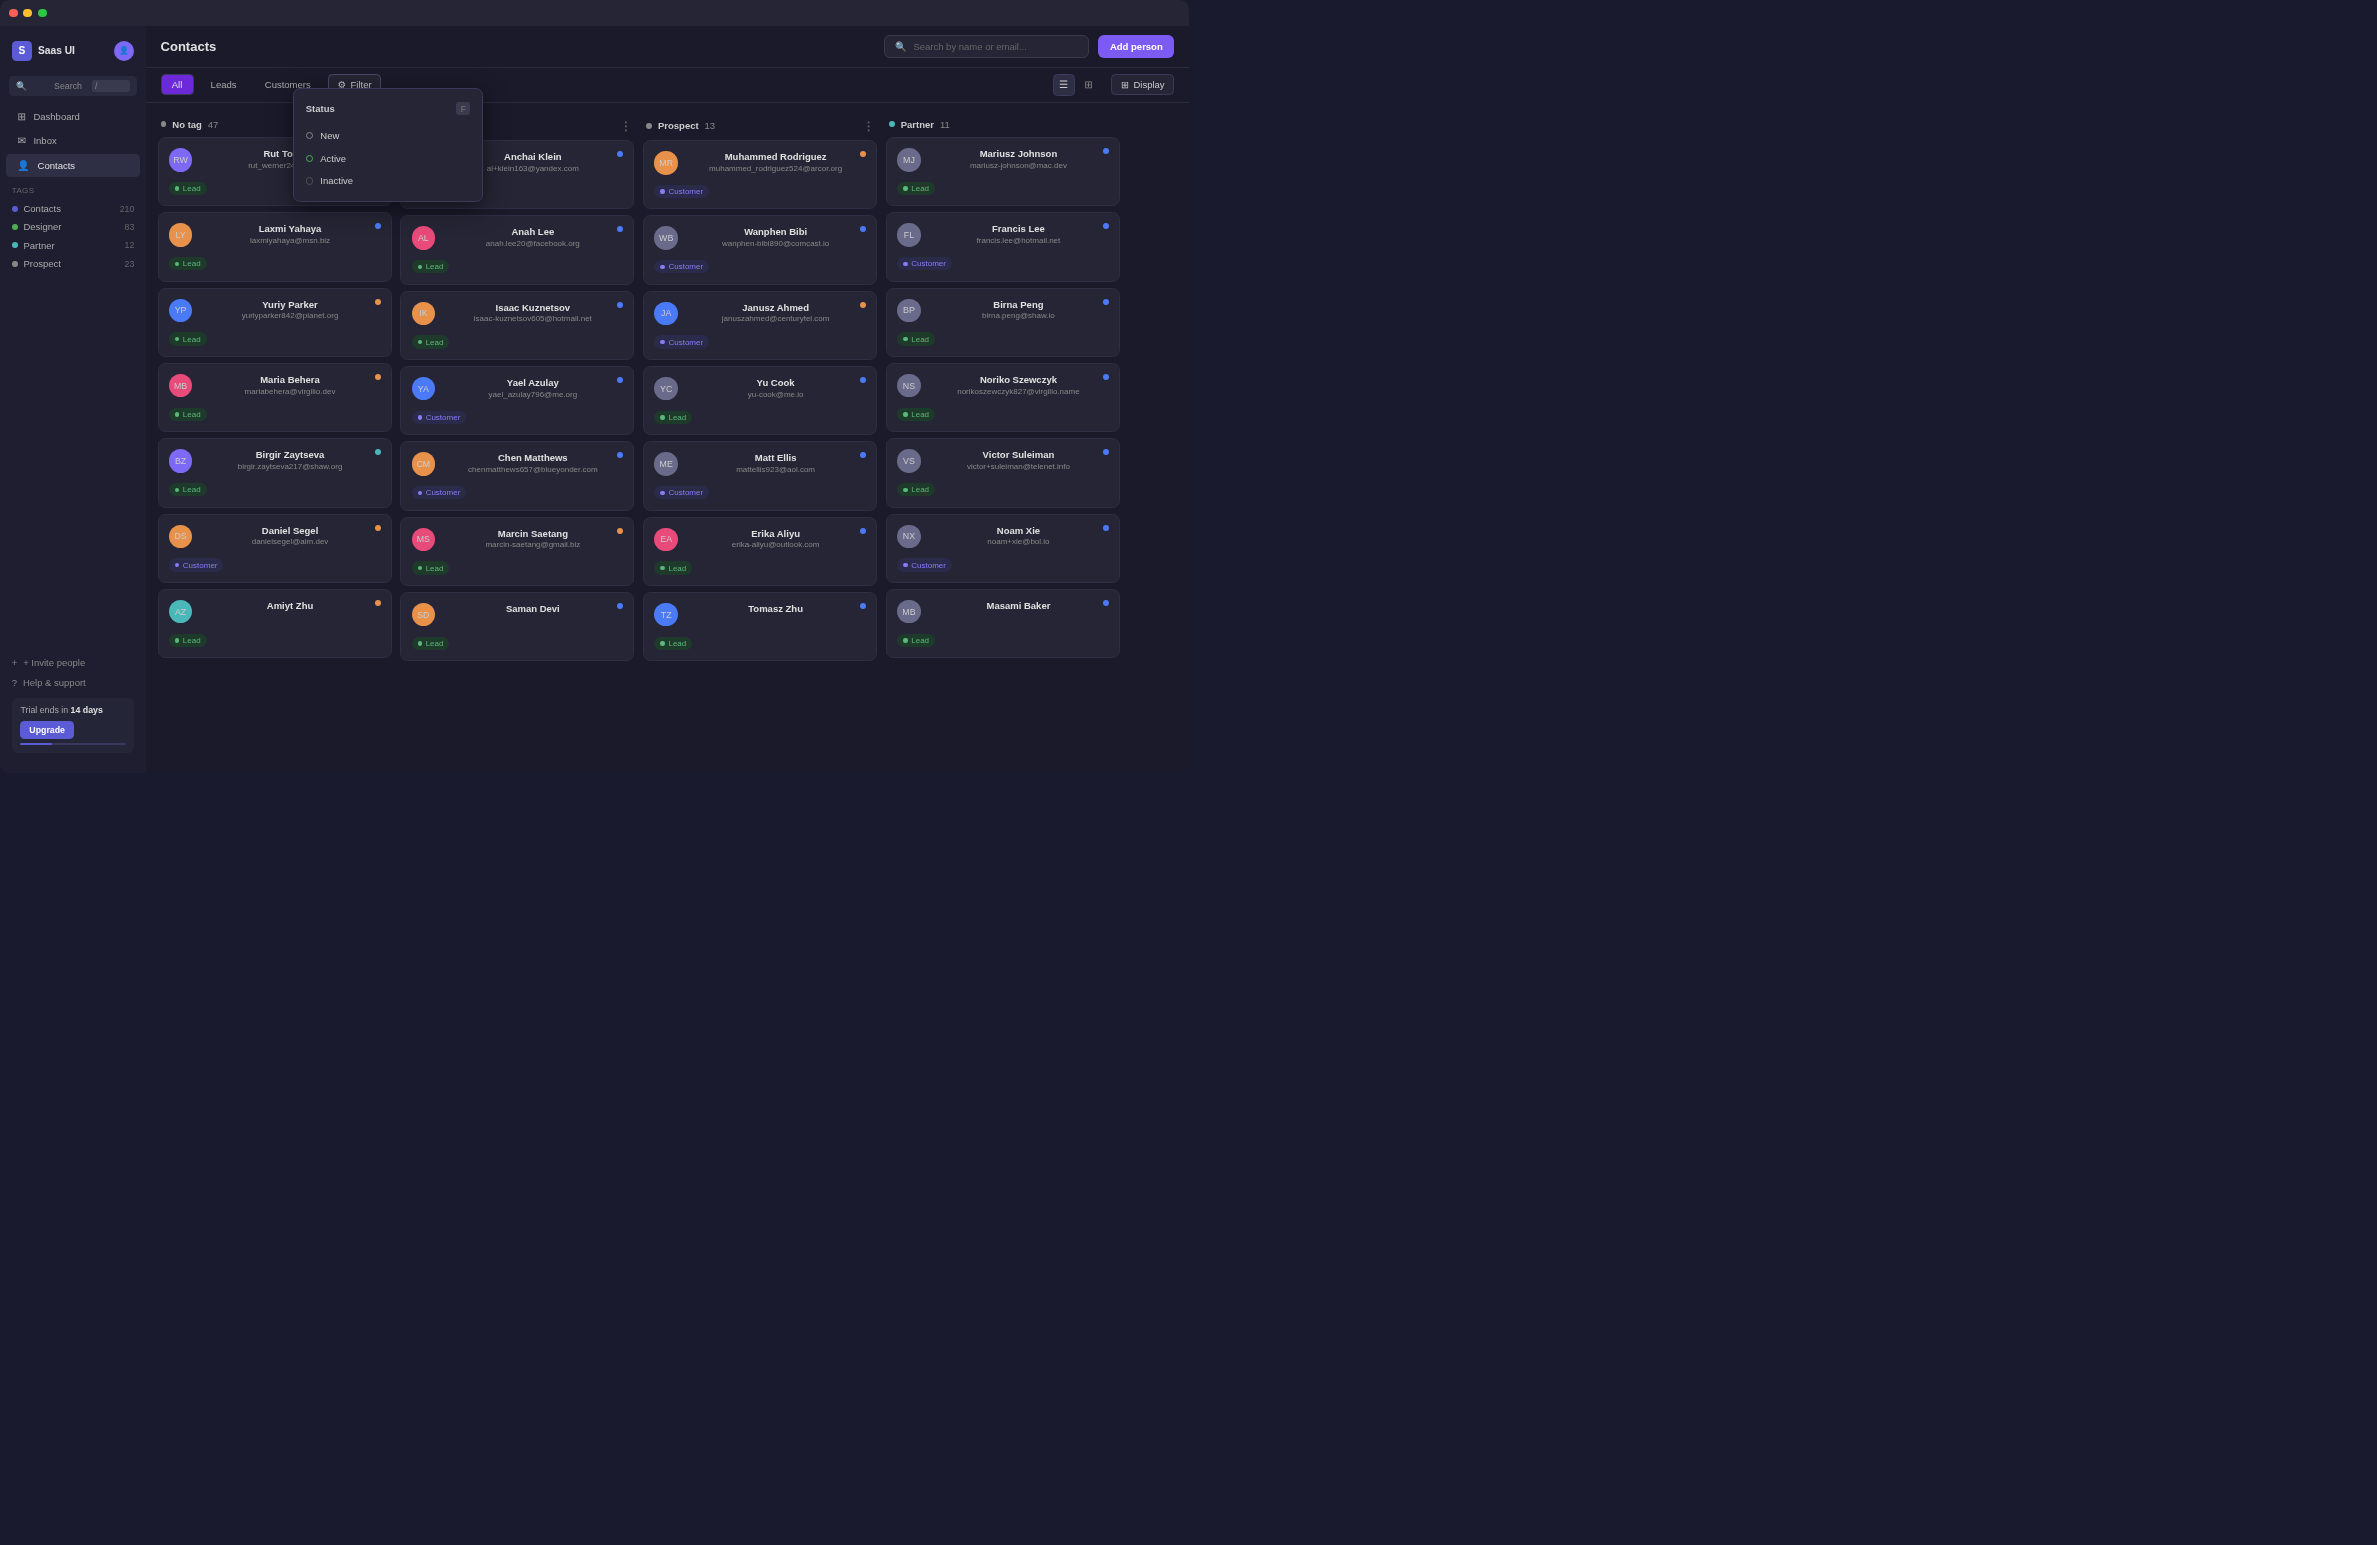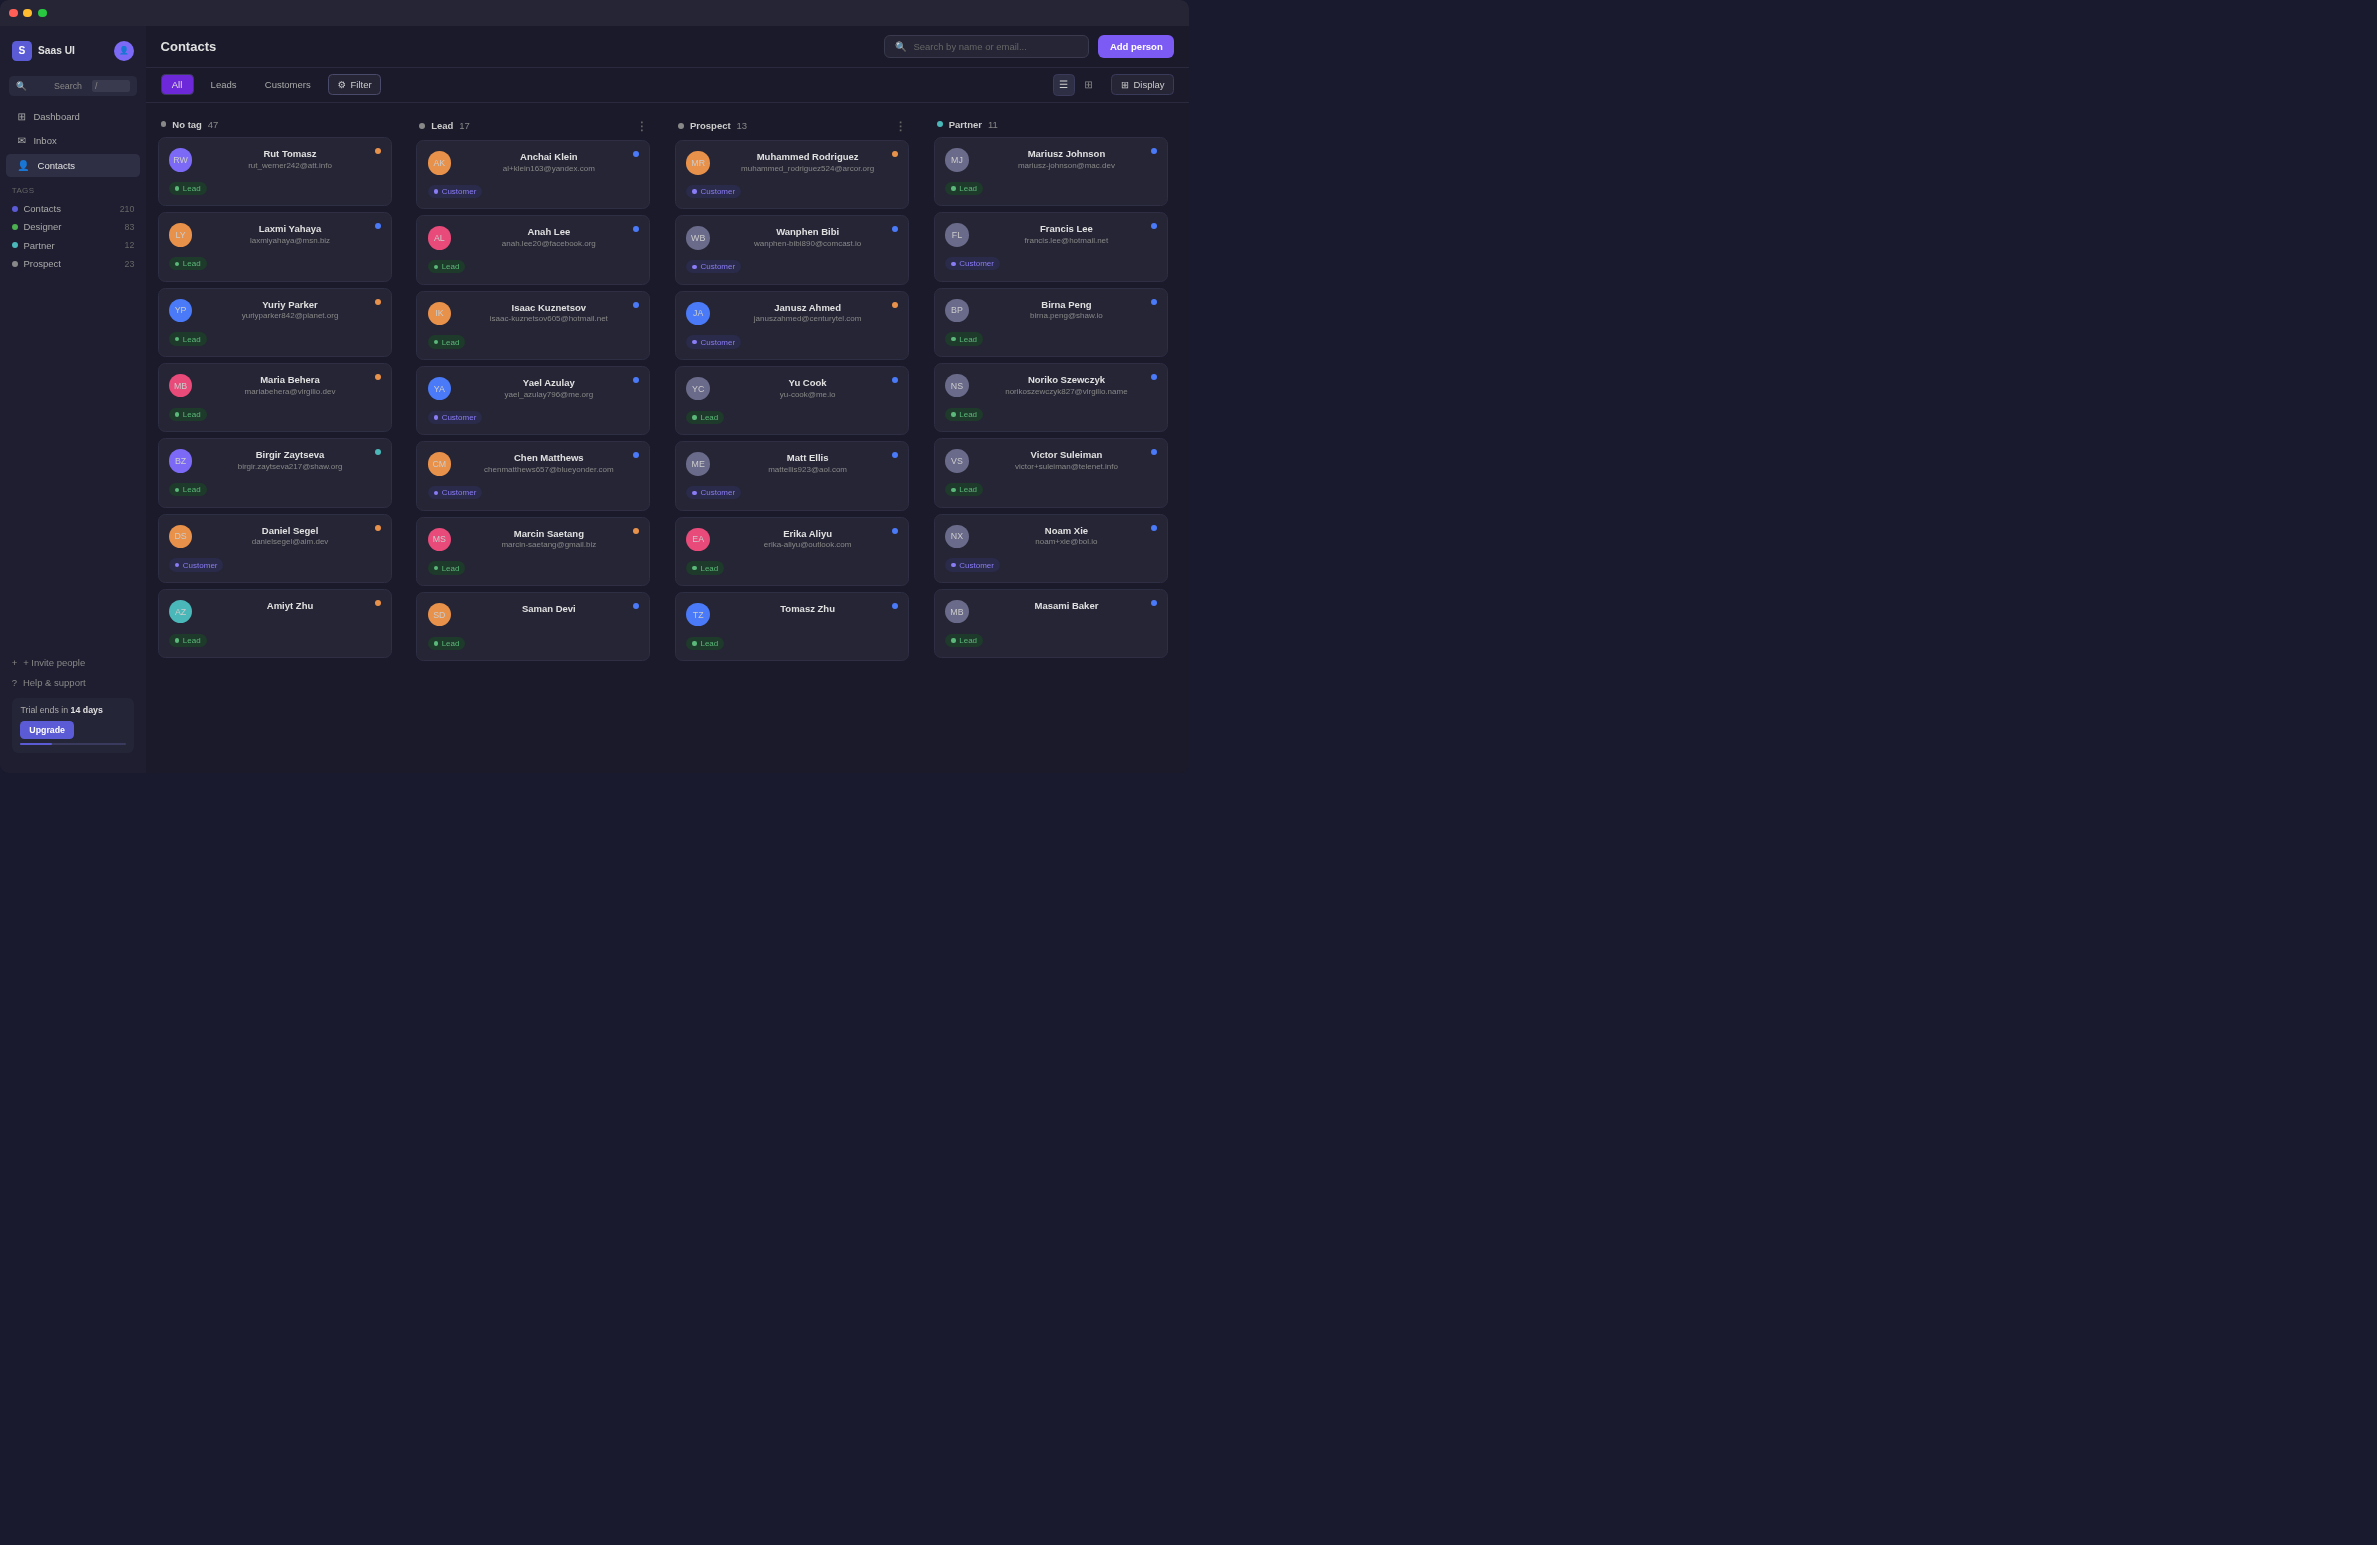--- a/index.html
+++ b/index.html
@@ -275,21 +275,21 @@
       cursor: pointer;
       border: 0.7px solid #3a3a5a;
       color: #ccc;
       background: #252535;
       margin-left: 5.9px;
     }
 
     
     .kanban-board {
       display: flex;
-      gap: 16px;
+      gap: 0;
       padding: 11.7px 11.7px 0;
       overflow-x: auto;
       flex: 1;
       overflow-y: hidden;
     }
 
     .kanban-col {
       flex: 0 0 calc(25% - 5.9px);
       min-width: 205px;
       max-width: 234px;
@@ -984,17 +984,35 @@
               <span class="card-tag tag-lead">
                 <span class="tag-dot" style="background:#5cb87a"></span>Lead
               </span>
             </div>
 
           </div>
         </div>
 
       </div>
 
+      <div class="filter-dropdown">
+        <div class="dropdown-header">
+          <span>Status</span>
+          <span class="dropdown-shortcut">F</span>
+        </div>
+        <div class="dropdown-item">
+          <span class="status-circle status-new"></span>
+          <span>New</span>
+        </div>
+        <div class="dropdown-item">
+          <span class="status-circle status-active"></span>
+          <span>Active</span>
+        </div>
+        <div class="dropdown-item">
+          <span class="status-circle status-inactive"></span>
+          <span>Inactive</span>
+        </div>
+      </div>
 
     </div>
   </div>
 </div>
 
 
 </body></html>

